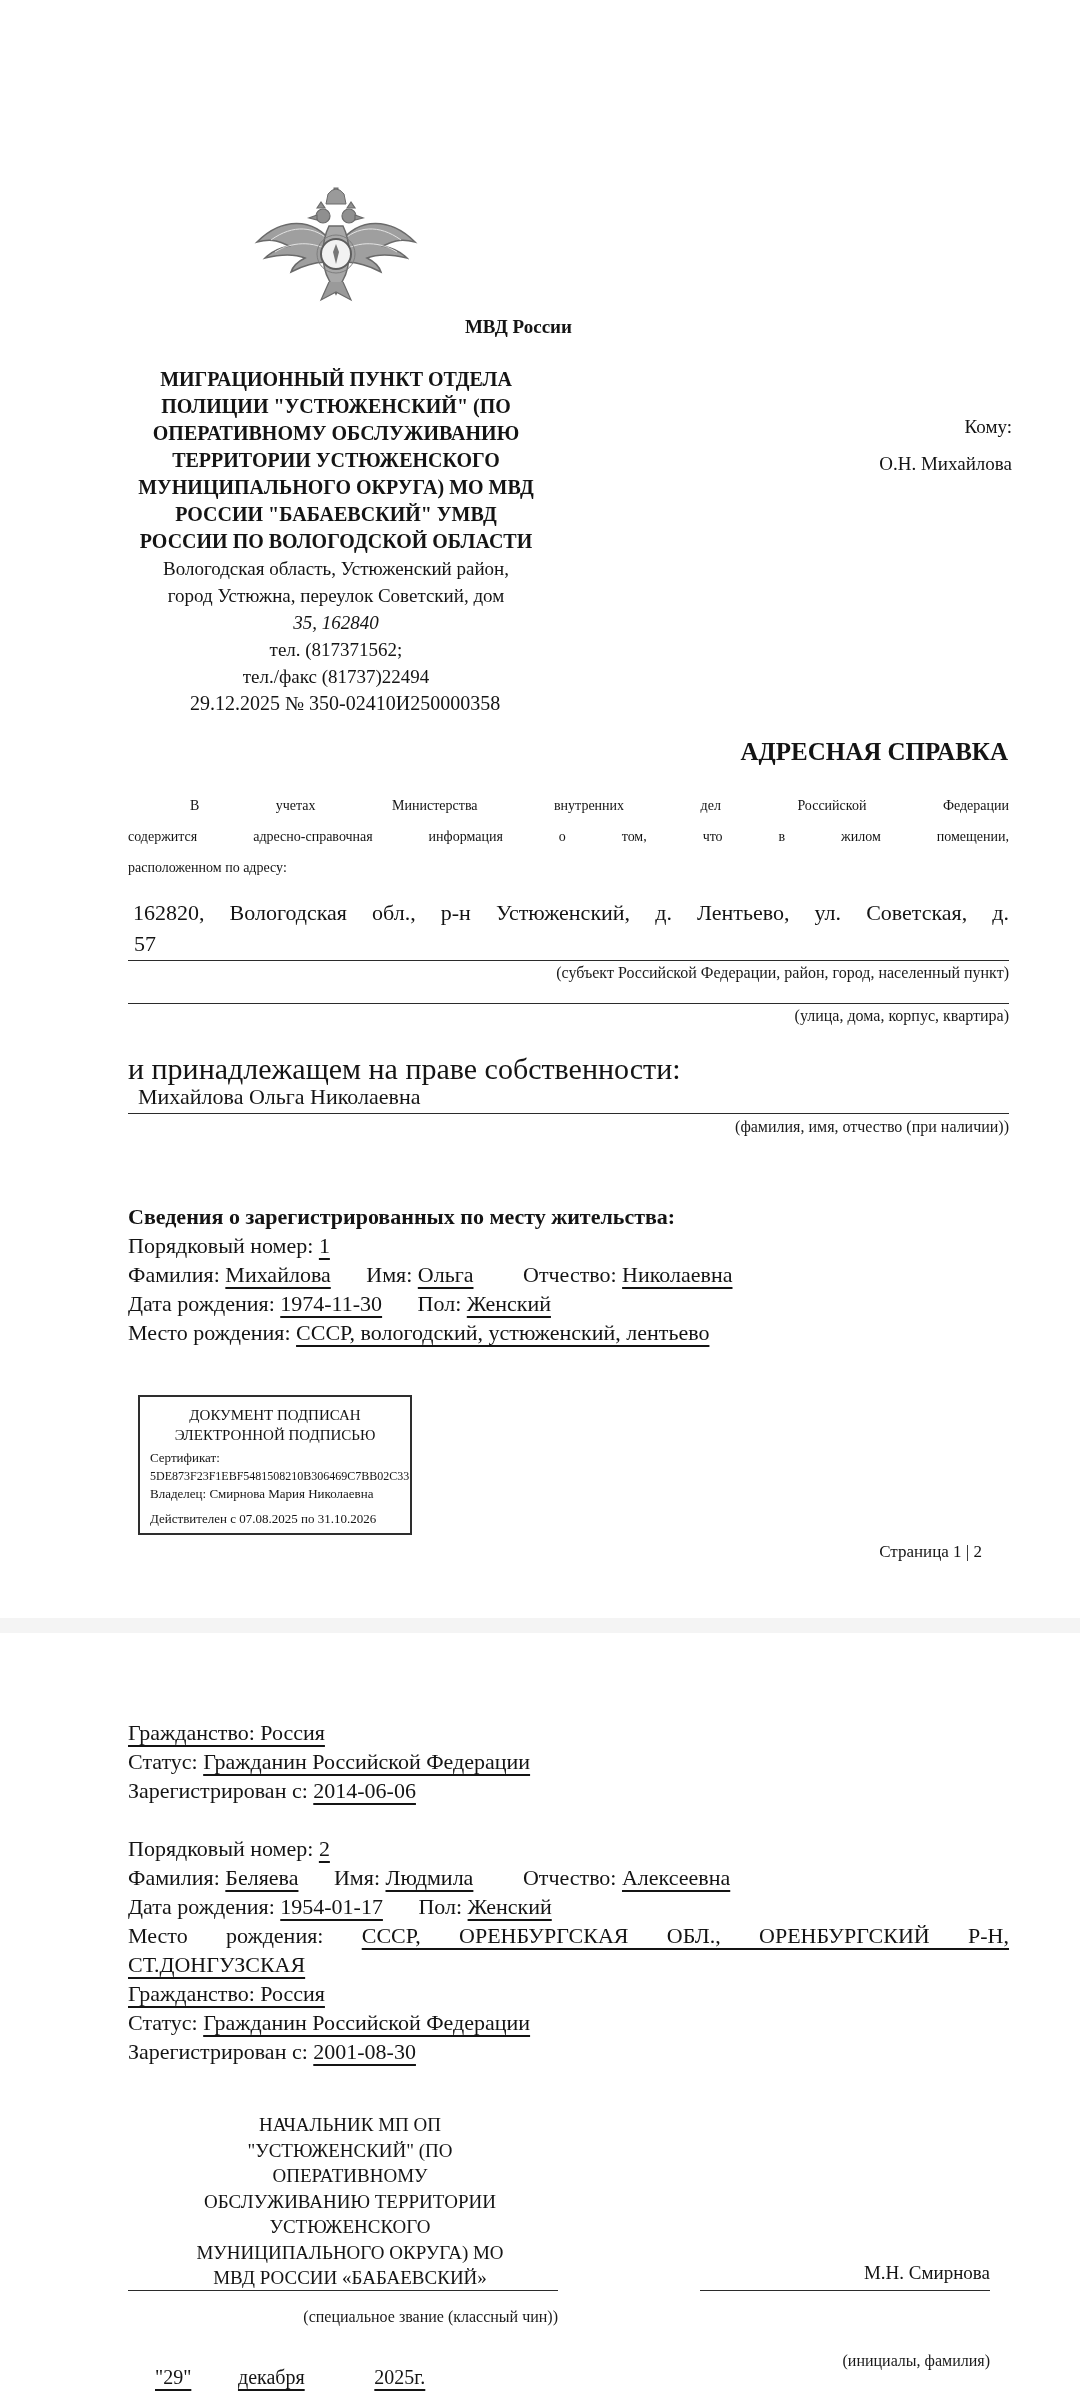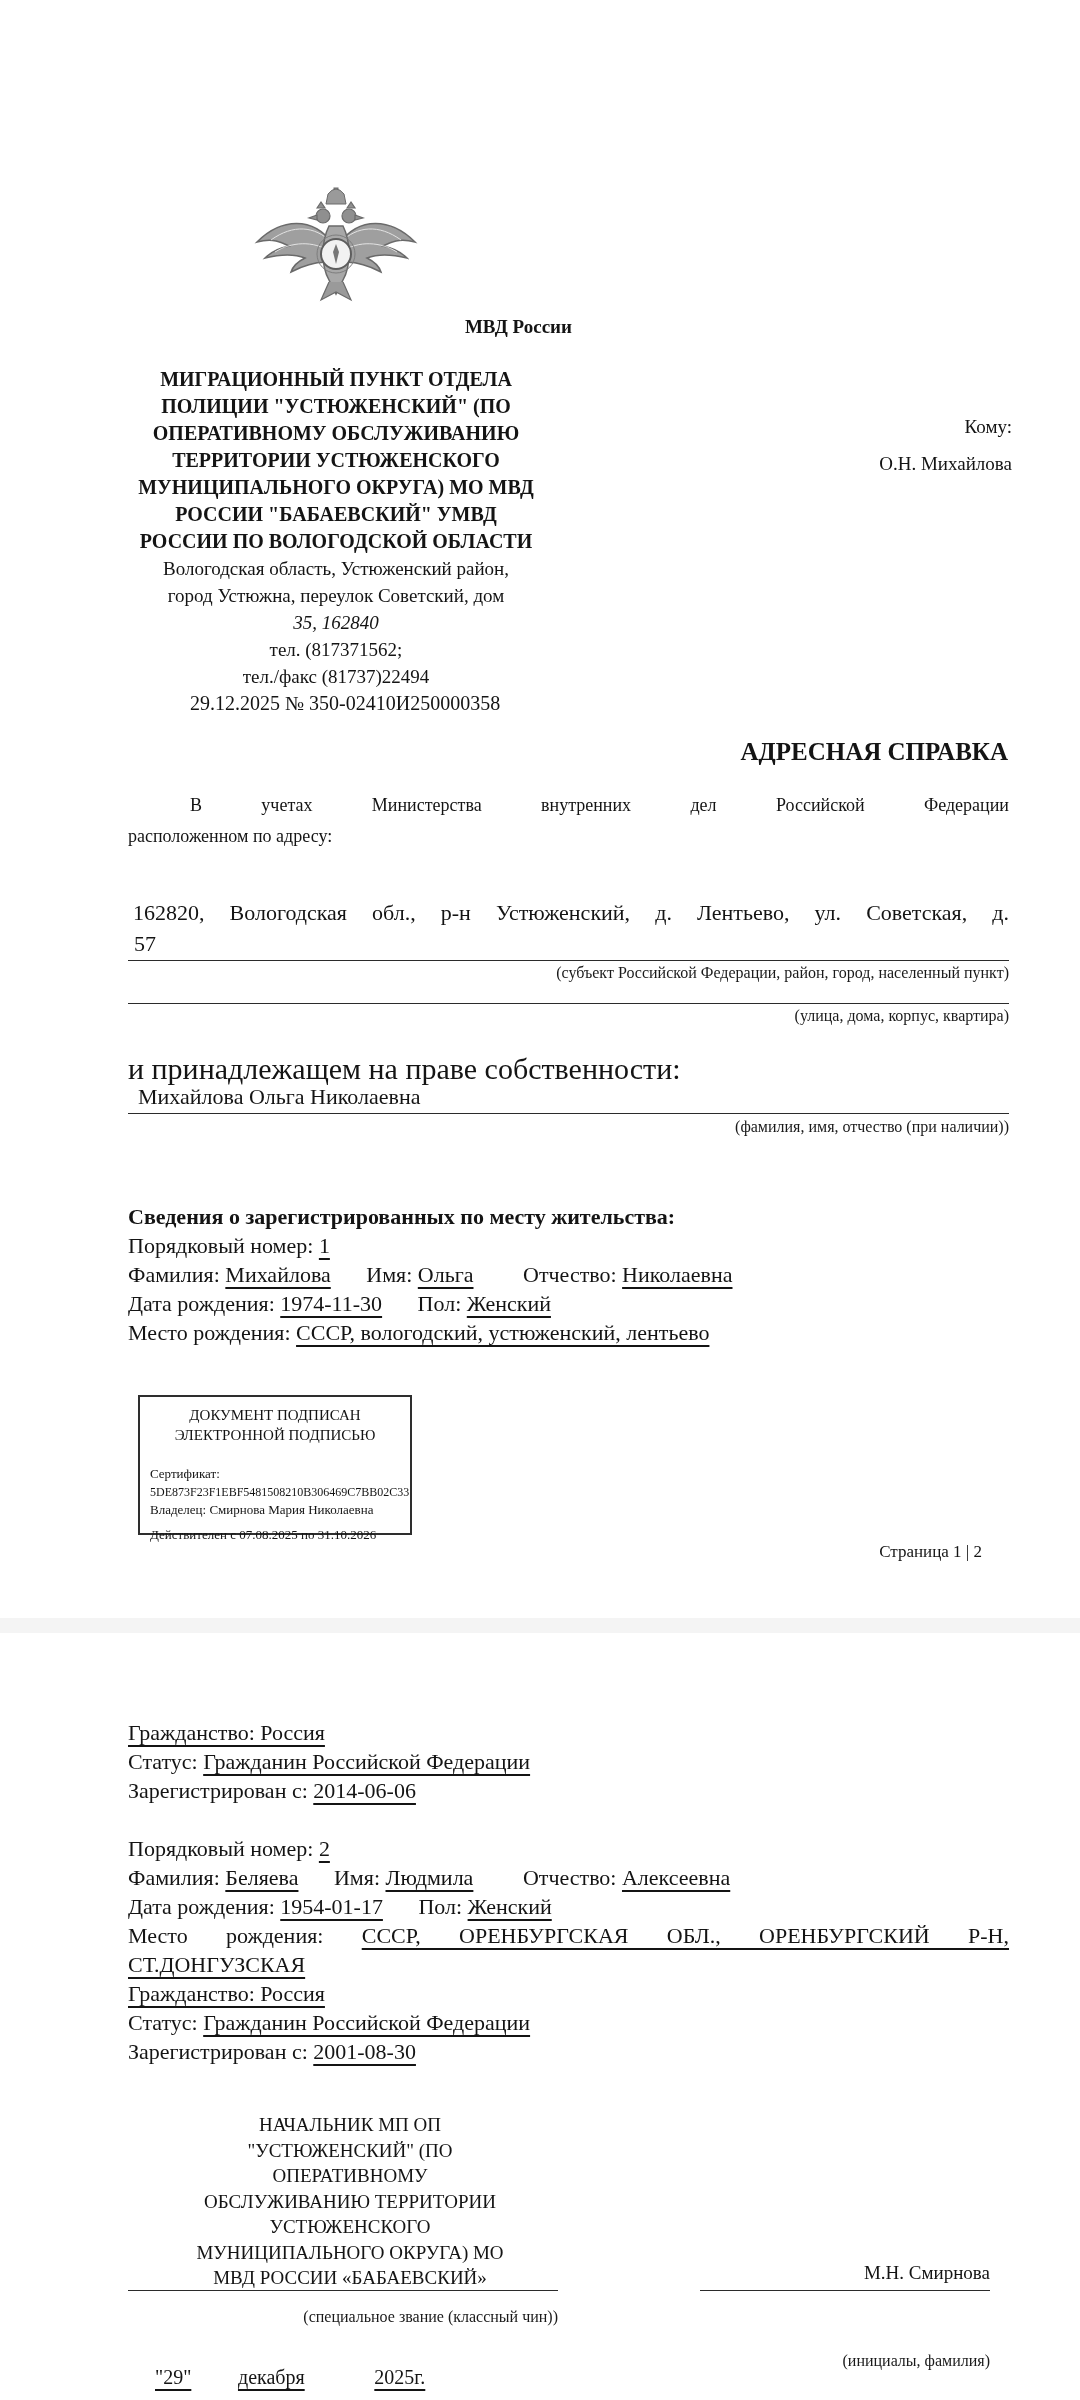--- a/index.html
+++ b/index.html
@@ -90,22 +90,23 @@
 
   <div class="abs right" style="right:68px; top:408px; width:300px; font-size:19px; line-height:37px;">
     <div>Кому:</div>
     <div>О.Н. Михайлова</div>
   </div>
 
   <div class="abs" style="left:190px; top:692px; font-size:20px;">29.12.2025 № 350-02410И250000358</div>
 
   <div class="abs center bold" style="left:128px; top:738px; width:880px; font-size:25px;">АДРЕСНАЯ СПРАВКА</div>
 
-  <div class="abs" style="left:128px; top:790px; width:881px; font-size:18px; line-height:31px;">
+  <div class="abs" style="left:128px; top:790px; width:881px; font-size:14px; line-height:31px;">
     <div class="jl" style="text-indent:62px;">В учетах Министерства внутренних дел Российской Федерации</div>
+    <div class="jl">содержится адресно-справочная информация о том, что в жилом помещении,</div>
     <div>расположенном по адресу:</div>
   </div>
 
   <div class="abs jl" style="left:133px; top:900px; width:876px; font-size:22px;">162820, Вологодская обл., р-н Устюженский, д. Лентьево, ул. Советская, д.</div>
   <div class="abs rule-line" style="left:128px; top:931px; width:881px; height:30px; font-size:22px; padding-left:6px; box-sizing:border-box;">57</div>
   <div class="abs center caption" style="left:128px; top:964px; width:881px;">(субъект Российской Федерации, район, город, населенный пункт)</div>
 
   <div class="abs rule-line" style="left:128px; top:976px; width:881px; height:27px;"></div>
   <div class="abs center caption" style="left:128px; top:1007px; width:881px;">(улица, дома, корпус, квартира)</div>
 
@@ -135,21 +136,21 @@
     </div>
     <div>
       <span>Место рождения:</span>
       <span class="u">СССР, вологодский, устюженский, лентьево</span>
     </div>
   </div>
 
   <div class="abs stamp" style="left:138px; top:1395px; width:274px; height:140px;">
     <div class="stitle">ДОКУМЕНТ ПОДПИСАН</div>
     <div class="stitle">ЭЛЕКТРОННОЙ ПОДПИСЬЮ</div>
-    <div style="margin-top:20px;">Сертификат:</div>
+    <div style="margin-top:4px;">Сертификат:</div>
     <div class="hash">5DE873F23F1EBF5481508210B306469C7BB02C33</div>
     <div>Владелец: Смирнова Мария Николаевна</div>
     <div style="margin-top:7px;">Действителен с 07.08.2025 по 31.10.2026</div>
   </div>
 
   <div class="abs right" style="right:98px; top:1542px; width:300px; font-size:17px;">Страница 1 | 2</div>
 
   <div class="abs graybar" style="left:0; top:1618px; width:1080px; height:15px;"></div>
 
   <div class="abs" style="left:128px; top:1718px; width:881px; font-size:22px; line-height:29px;">

